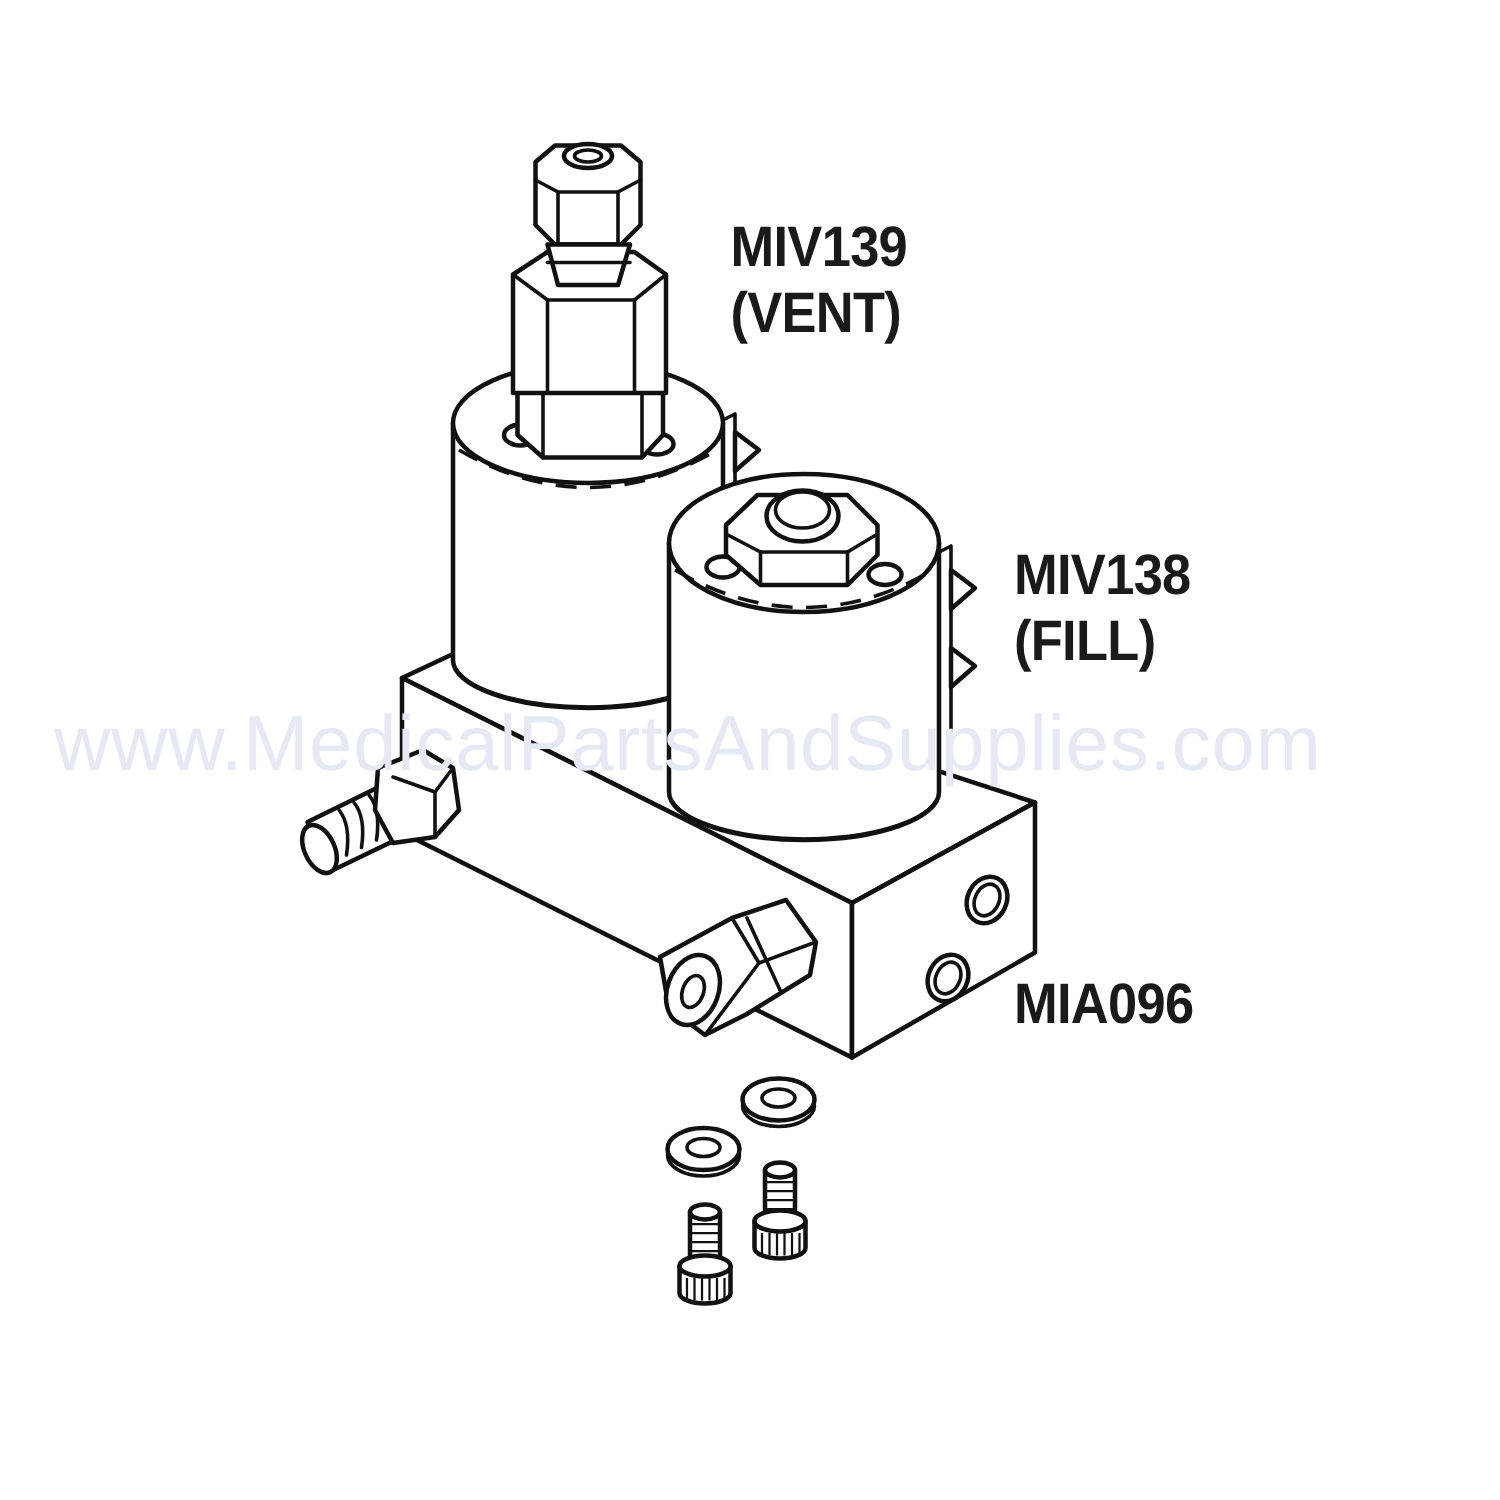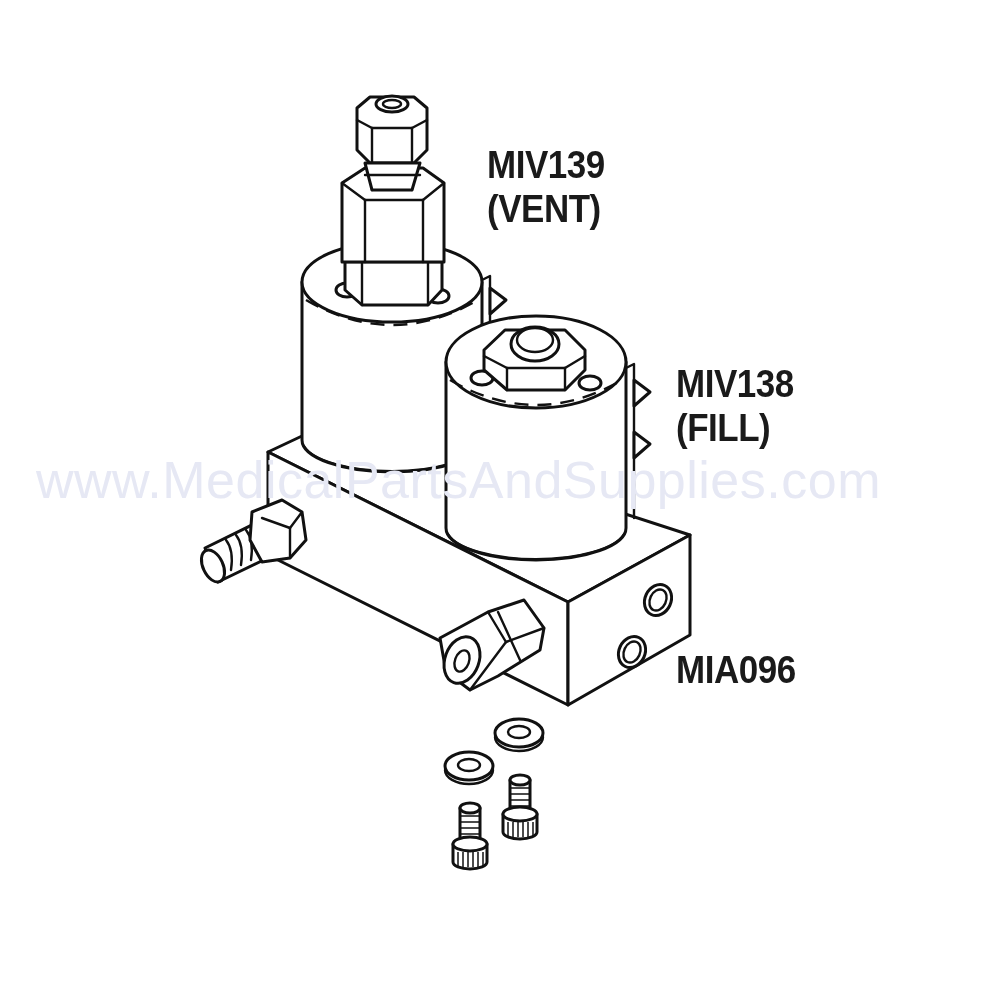--- a/index.html
+++ b/index.html
@@ -12,21 +12,21 @@
       font-size: 38px;
       line-height: 44px;
       color: #1a1a1a;
       letter-spacing: -0.5px;
       transform: scaleX(0.92);
       transform-origin: left top;
       white-space: nowrap;
     }
     .watermark {
       position: absolute;
-      left: 36px; top: 450px;
+      left: 36px; top: 466px;
       font-family: "Liberation Sans", sans-serif;
       font-size: 52px;
       line-height: 60px;
       color: #e6e8f4;
       white-space: nowrap;
       letter-spacing: 0.5px;
       pointer-events: none;
     }
     svg .ln { fill: #fff; stroke: #111; stroke-width: 3; stroke-linejoin: round; stroke-linecap: round; }
     svg .lnt { fill: none; stroke: #111; stroke-width: 2.4; stroke-linejoin: round; stroke-linecap: round; }

